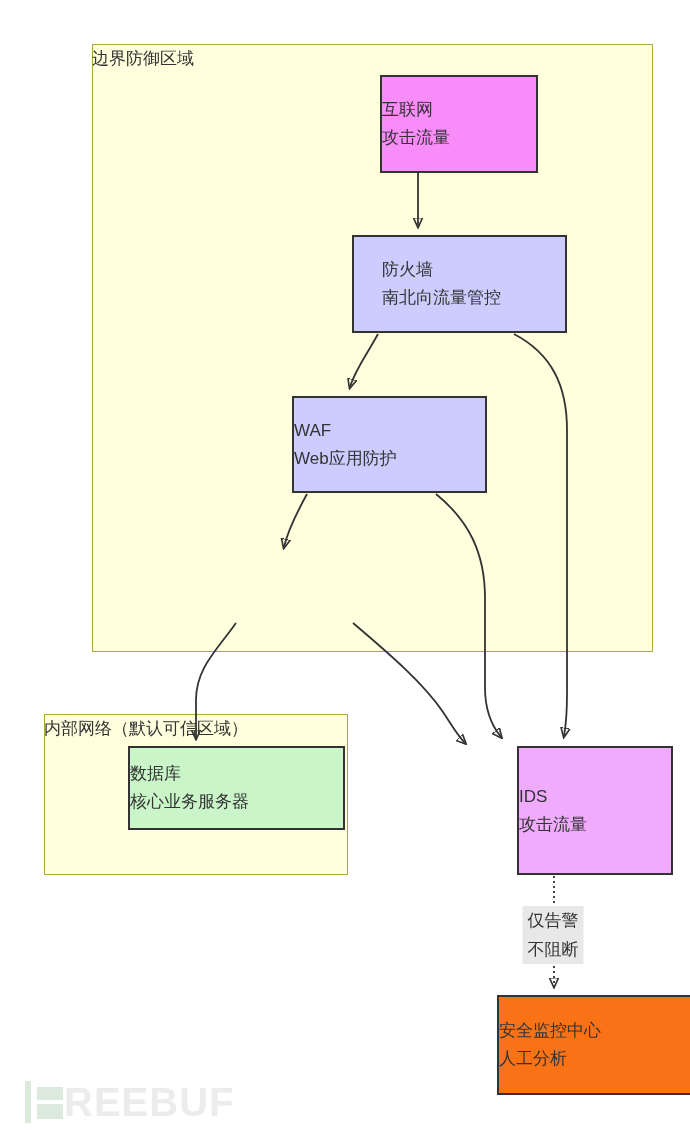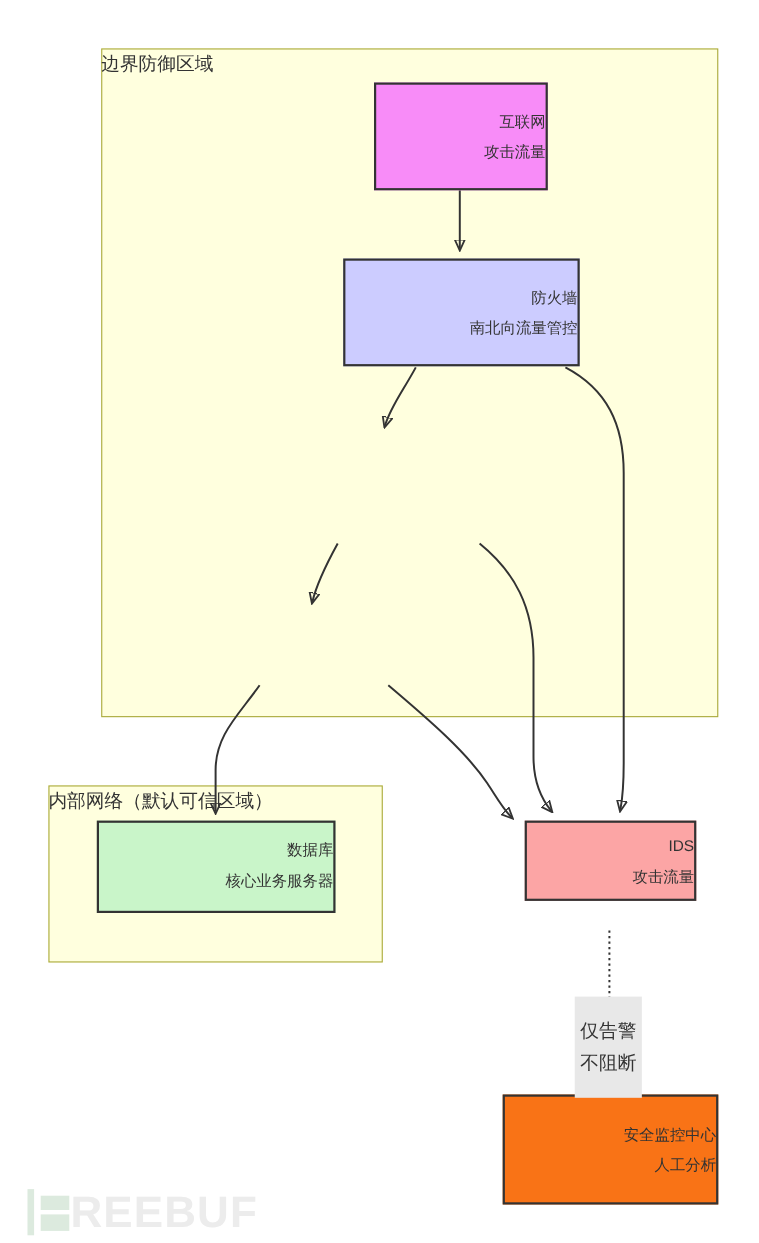--- a/index.html
+++ b/index.html
@@ -9,38 +9,38 @@
   
   .zone{position:absolute;background:#ffffde;border:1px solid #a9a93a;box-sizing:border-box;}
   .zone-label{position:absolute;text-align:left;font-size:17px;color:#333333;}
 
   
   svg.edges{position:absolute;left:0;top:0;}
   svg.edges path{fill:none;stroke:#333333;stroke-width:1.8px;}
   svg.edges path.dashed{stroke-dasharray:2 3;}
 
   
-  .node{position:absolute;display:flex;flex-direction:column;align-items:flex-end;justify-content:center;
-        border:2px solid #333333;box-sizing:border-box;color:#333333;font-size:14px;line-height:28px;text-align:center;}
+  .node{position:absolute;display:flex;flex-direction:column;align-items:flex-start;justify-content:center;
+        border:2px solid #333333;box-sizing:border-box;color:#333333;font-size:17px;line-height:28px;text-align:center;margin-left:40px;}
   .n-internet{left:340px;top:75px;width:158px;height:98px;background:#f88cf8;}
-  .n-firewall{left:312px;top:235px;width:215px;height:98px;background:#ccccff;}
+  .n-firewall{left:312px;top:235px;width:215px;height:98px;background:#ccccff;padding-left:28px;}
   .n-waf{left:252px;top:396px;width:195px;height:97px;background:#ccccff;}
   .n-webserver{left:197px;top:556px;width:175px;height:66px;background:#c9f5c9;}
   .n-database{left:88px;top:746px;width:217px;height:84px;background:#c9f5c9;font-family:Liberation Serif, serif;}
-  .n-ids{left:477px;top:746px;width:156px;height:73px;background:#fca5a5;}
+  .n-ids{left:477px;top:746px;width:156px;height:129px;background:#f0abfc;}
   .n-soc{left:457px;top:995px;width:196px;height:100px;background:#f97316;}
 
   .z-border{left:92px;top:44px;width:561px;height:608px;}
   .zl-border{left:92px;top:47px;width:561px;}
   .z-internal{left:44px;top:714px;width:304px;height:161px;}
   .zl-internal{left:44px;top:717px;width:304px;}
 
   
   .edge-label{position:absolute;left:553px;top:906px;transform:translateX(-50%);
-              background:#e8e8e8;color:#333333;font-size:17px;line-height:29px;text-align:left;padding:17px 5px;}
+              background:#e8e8e8;color:#333333;font-size:17px;line-height:29px;text-align:left;padding:0 5px;}
 
   
   .wm{position:absolute;left:25px;top:1079px;width:220px;height:46px;}
   .wm-bar{position:absolute;left:0;top:2px;width:6px;height:42px;background:#dceade;}
   .wm-block1{position:absolute;left:12px;top:8px;width:26px;height:13px;background:#dceade;}
   .wm-block2{position:absolute;left:12px;top:25px;width:26px;height:15px;background:#dceade;}
   .wm-text{position:absolute;left:39px;top:0;font-size:40px;line-height:46px;font-weight:800;
            color:#ececec;letter-spacing:1px;}
 </style>
 </head>
@@ -73,20 +73,24 @@
   <div class="node n-internet">
     <span>互联网</span>
     <span>攻击流量</span>
   </div>
 
   <div class="node n-firewall">
     <span>防火墙</span>
     <span>南北向流量管控</span>
   </div>
 
+  <div class="node n-waf">
+    <span>WAF</span>
+    <span>Web应用防护</span>
+  </div>
 
 
   <div class="node n-database">
     <span>数据库</span>
     <span>核心业务服务器</span>
   </div>
 
   <div class="node n-ids">
     <span>IDS</span>
     <span>攻击流量</span>

